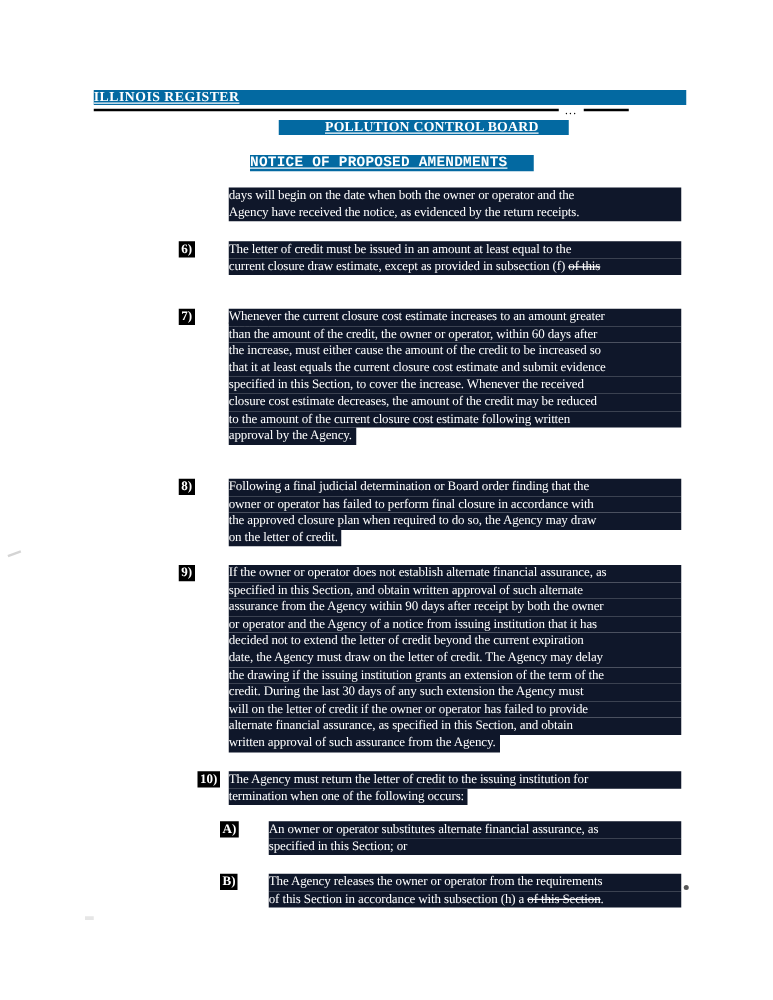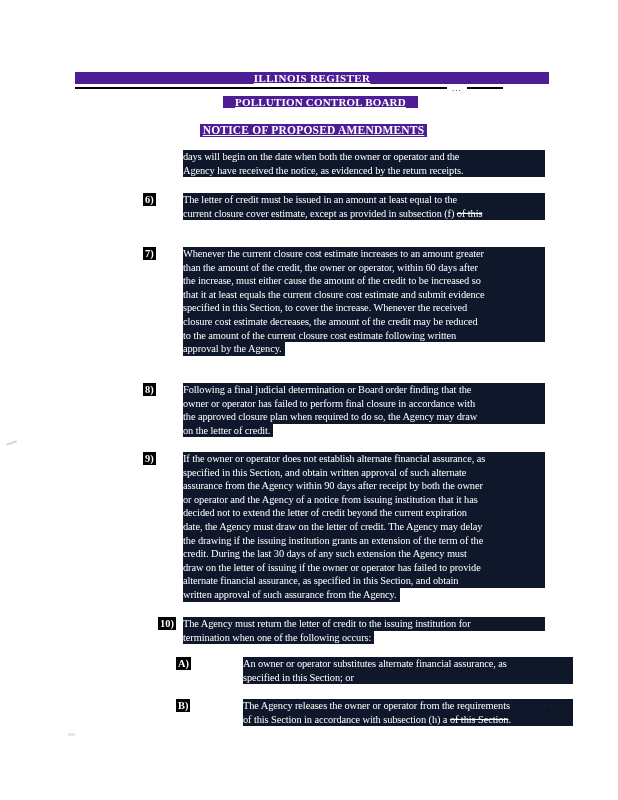--- a/index.html
+++ b/index.html
@@ -3,44 +3,44 @@
 <meta charset="utf-8">
 <style>
   html,body{margin:0;padding:0;}
   body{
     width:618px;height:800px;position:relative;background:#ffffff;
     font-family:"Liberation Serif", serif;color:#111;overflow:hidden;
   }
   .abs{position:absolute;}
   
   .hbox{
-    position:absolute;background:#4c1d95;color:#fff;text-align:center;
+    position:absolute;background:#0369a1;color:#fff;text-align:left;
     font-weight:bold;overflow:hidden;white-space:nowrap;
   }
   .hbox span{text-decoration:underline;}
   #reg-bar{left:75px;top:72px;width:474px;height:12px;font-size:11px;line-height:12px;letter-spacing:.4px;}
-  #board-box{left:223px;top:96px;width:195px;height:12px;font-size:11px;line-height:12px;letter-spacing:.2px;}
-  #notice-box{left:200px;top:124px;width:227px;height:13px;font-size:11.5px;line-height:13px;letter-spacing:.2px;}
+  #board-box{left:223px;top:96px;width:195px;height:12px;font-size:11px;line-height:12px;letter-spacing:.2px;padding-left:37px;}
+  #notice-box{left:200px;top:124px;width:227px;height:13px;font-size:11.5px;line-height:13px;letter-spacing:.2px;font-family:Liberation Mono, monospace;}
   
   #reg-rule{left:75px;top:85px;width:441px;height:6px;display:flex;align-items:center;}
   #reg-rule .seg{height:2px;background:#000;}
   #reg-rule .seg.long{width:372px;}
   #reg-rule .seg.short{width:36px;}
   #reg-rule .dots{font-size:9px;line-height:4px;color:#000;padding:0 5px;letter-spacing:1px;}
   
   .section{position:absolute;left:0;width:618px;}
   .marker{
     position:absolute;display:inline-block;background:#000;color:#fff;
     font-size:10.4px;line-height:13px;height:13px;padding:0 2px;font-weight:bold;
   }
   .marker.num{left:143px;top:0;}
   .marker.sub{left:176px;top:0;}
   .col{position:absolute;top:0;}
   .col.main{left:183px;width:362px;}
-  .col.subcol{left:215px;width:330px;margin-left:28px;}
+  .col.subcol{left:215px;width:330px;}
   .line{
     white-space:nowrap;background:#0f172a;color:#fff;
     height:13.6px;line-height:13.6px;font-size:10.4px;letter-spacing:-0.1px;
     overflow:hidden;
   }
   .line.full{width:100%;}
   .line.fit{width:fit-content;padding-right:3px;}
   .line.plain{background:transparent;color:#1c1c1c;overflow:visible;opacity:.85;margin-top:32px;}
   .strike{text-decoration:line-through;}
   
@@ -73,21 +73,21 @@
     <div class="col main">
         <div class="line full"><span>days will begin on the date when both the owner or operator and the</span></div>
         <div class="line full"><span>Agency have received the notice, as evidenced by the return receipts.</span></div>
       </div>
   </div>
 
   <div class="section" style="top:193px">
     <span class="marker num">6)</span>
     <div class="col main">
         <div class="line full"><span>The letter of credit must be issued in an amount at least equal to the</span></div>
-        <div class="line full"><span>current closure cover estimate, except as provided in subsection (f) </span><span class="strike">of this</span></div>
+        <div class="line full"><span>current closure draw estimate, except as provided in subsection (f) </span><span class="strike">of this</span></div>
         <div class="line fit plain"><span class="strike">Section.</span></div>
       </div>
   </div>
 
   <div class="section" style="top:247px">
     <span class="marker num">7)</span>
     <div class="col main">
         <div class="line full"><span>Whenever the current closure cost estimate increases to an amount greater</span></div>
         <div class="line full"><span>than the amount of the credit, the owner or operator, within 60 days after</span></div>
         <div class="line full"><span>the increase, must either cause the amount of the credit to be increased so</span></div>
@@ -113,21 +113,21 @@
     <span class="marker num">9)</span>
     <div class="col main">
         <div class="line full"><span>If the owner or operator does not establish alternate financial assurance, as</span></div>
         <div class="line full"><span>specified in this Section, and obtain written approval of such alternate</span></div>
         <div class="line full"><span>assurance from the Agency within 90 days after receipt by both the owner</span></div>
         <div class="line full"><span>or operator and the Agency of a notice from issuing institution that it has</span></div>
         <div class="line full"><span>decided not to extend the letter of credit beyond the current expiration</span></div>
         <div class="line full"><span>date, the Agency must draw on the letter of credit.  The Agency may delay</span></div>
         <div class="line full"><span>the drawing if the issuing institution grants an extension of the term of the</span></div>
         <div class="line full"><span>credit.  During the last 30 days of any such extension the Agency must</span></div>
-        <div class="line full"><span>draw on the letter of issuing if the owner or operator has failed to provide</span></div>
+        <div class="line full"><span>will on the letter of credit if the owner or operator has failed to provide</span></div>
         <div class="line full"><span>alternate financial assurance, as specified in this Section, and obtain</span></div>
         <div class="line fit"><span>written approval of such assurance from the Agency.</span></div>
       </div>
   </div>
 
   <div class="section" style="top:617px">
     <span class="marker num" style="left:158px">10)</span>
     <div class="col main">
         <div class="line full"><span>The Agency must return the letter of credit to the issuing institution for</span></div>
         <div class="line fit"><span>termination when one of the following occurs:</span></div>

